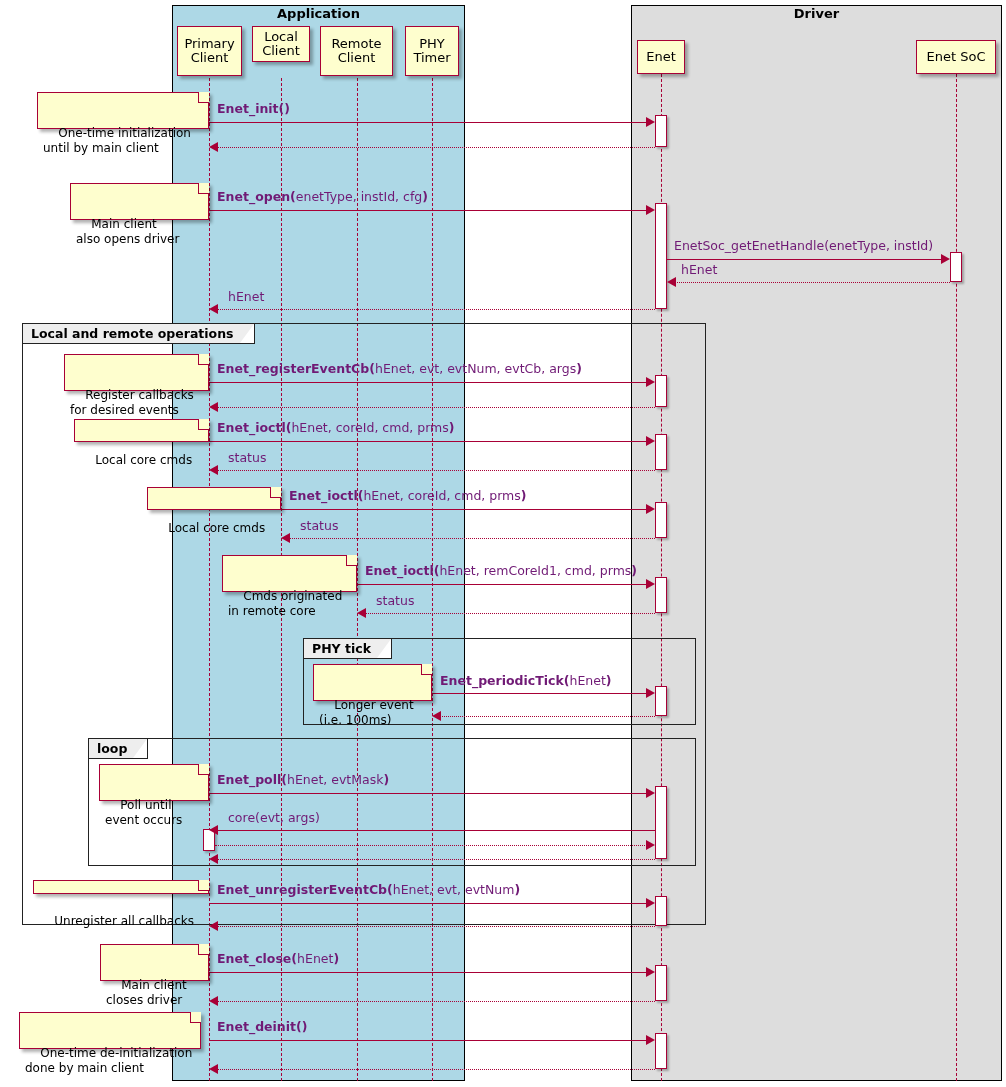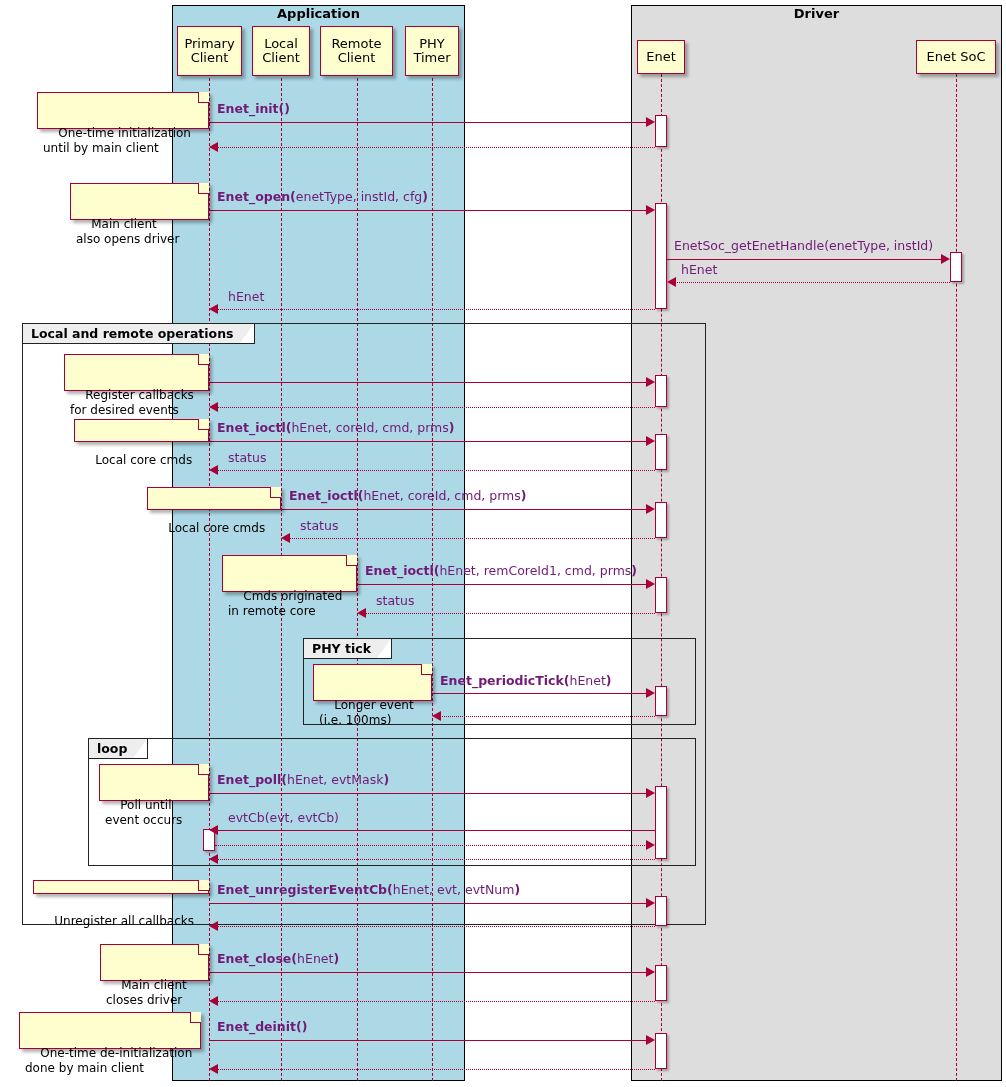--- a/index.html
+++ b/index.html
@@ -66,21 +66,21 @@
   <div class="lifeline" style="left:281px;top:78px;height:1003px;"></div>
   <div class="lifeline" style="left:357px;top:78px;height:1003px;"></div>
   <div class="lifeline" style="left:432px;top:78px;height:1003px;"></div>
   <div class="lifeline" style="left:661px;top:74px;height:1007px;"></div>
   <div class="lifeline" style="left:956px;top:74px;height:1007px;"></div>
 
   <div class="part" style="left:177px;top:26px;width:65px;height:50px;">
     <span style="white-space:pre;">Primary
 Client</span>
   </div>
-  <div class="part" style="left:252px;top:26px;width:58px;height:50px;">
+  <div class="part" style="left:252px;top:26px;width:58px;height:36px;">
     <span style="white-space:pre;">Local
 Client</span>
   </div>
   <div class="part" style="left:320px;top:26px;width:73px;height:50px;">
     <span style="white-space:pre;">Remote
 Client</span>
   </div>
   <div class="part" style="left:405px;top:26px;width:54px;height:50px;">
     <span style="white-space:pre;">PHY
 Timer</span>
@@ -143,20 +143,23 @@
   </div>
 
   <div class="msg ret" style="left:214px;top:309px;width:441px;"></div>
   <div class="arw l" style="left:209px;top:304px;"></div>
   <div class="mlab" style="left:228px;top:289px;">
     <span>hEnet</span>
   </div>
 
   <div class="msg" style="left:209px;top:382px;width:442px;"></div>
   <div class="arw r" style="left:646px;top:377px;"></div>
+  <div class="mlab" style="left:217px;top:361px;">
+    <b>Enet_registerEventCb(</b><span>hEnet, evt, evtNum, evtCb, args</span><b>)</b>
+  </div>
 
   <div class="msg ret" style="left:214px;top:407px;width:441px;"></div>
   <div class="arw l" style="left:209px;top:402px;"></div>
 
   <div class="msg" style="left:209px;top:441px;width:442px;"></div>
   <div class="arw r" style="left:646px;top:436px;"></div>
   <div class="mlab" style="left:217px;top:420px;">
     <b>Enet_ioctl(</b><span>hEnet, coreId, cmd, prms</span><b>)</b>
   </div>
 
@@ -201,21 +204,21 @@
 
   <div class="msg" style="left:209px;top:793px;width:442px;"></div>
   <div class="arw r" style="left:646px;top:788px;"></div>
   <div class="mlab" style="left:217px;top:772px;">
     <b>Enet_poll(</b><span>hEnet, evtMask</span><b>)</b>
   </div>
 
   <div class="msg" style="left:214px;top:830px;width:441px;"></div>
   <div class="arw l" style="left:209px;top:825px;"></div>
   <div class="mlab" style="left:228px;top:810px;">
-    <span>evtCb(evt, evtCb)</span>
+    <span>core(evt, args)</span>
   </div>
 
   <div class="msg ret" style="left:215px;top:845px;width:436px;"></div>
   <div class="arw r" style="left:646px;top:840px;"></div>
 
   <div class="msg ret" style="left:214px;top:859px;width:441px;"></div>
   <div class="arw l" style="left:209px;top:854px;"></div>
 
   <div class="msg" style="left:209px;top:903px;width:442px;"></div>
   <div class="arw r" style="left:646px;top:898px;"></div>

